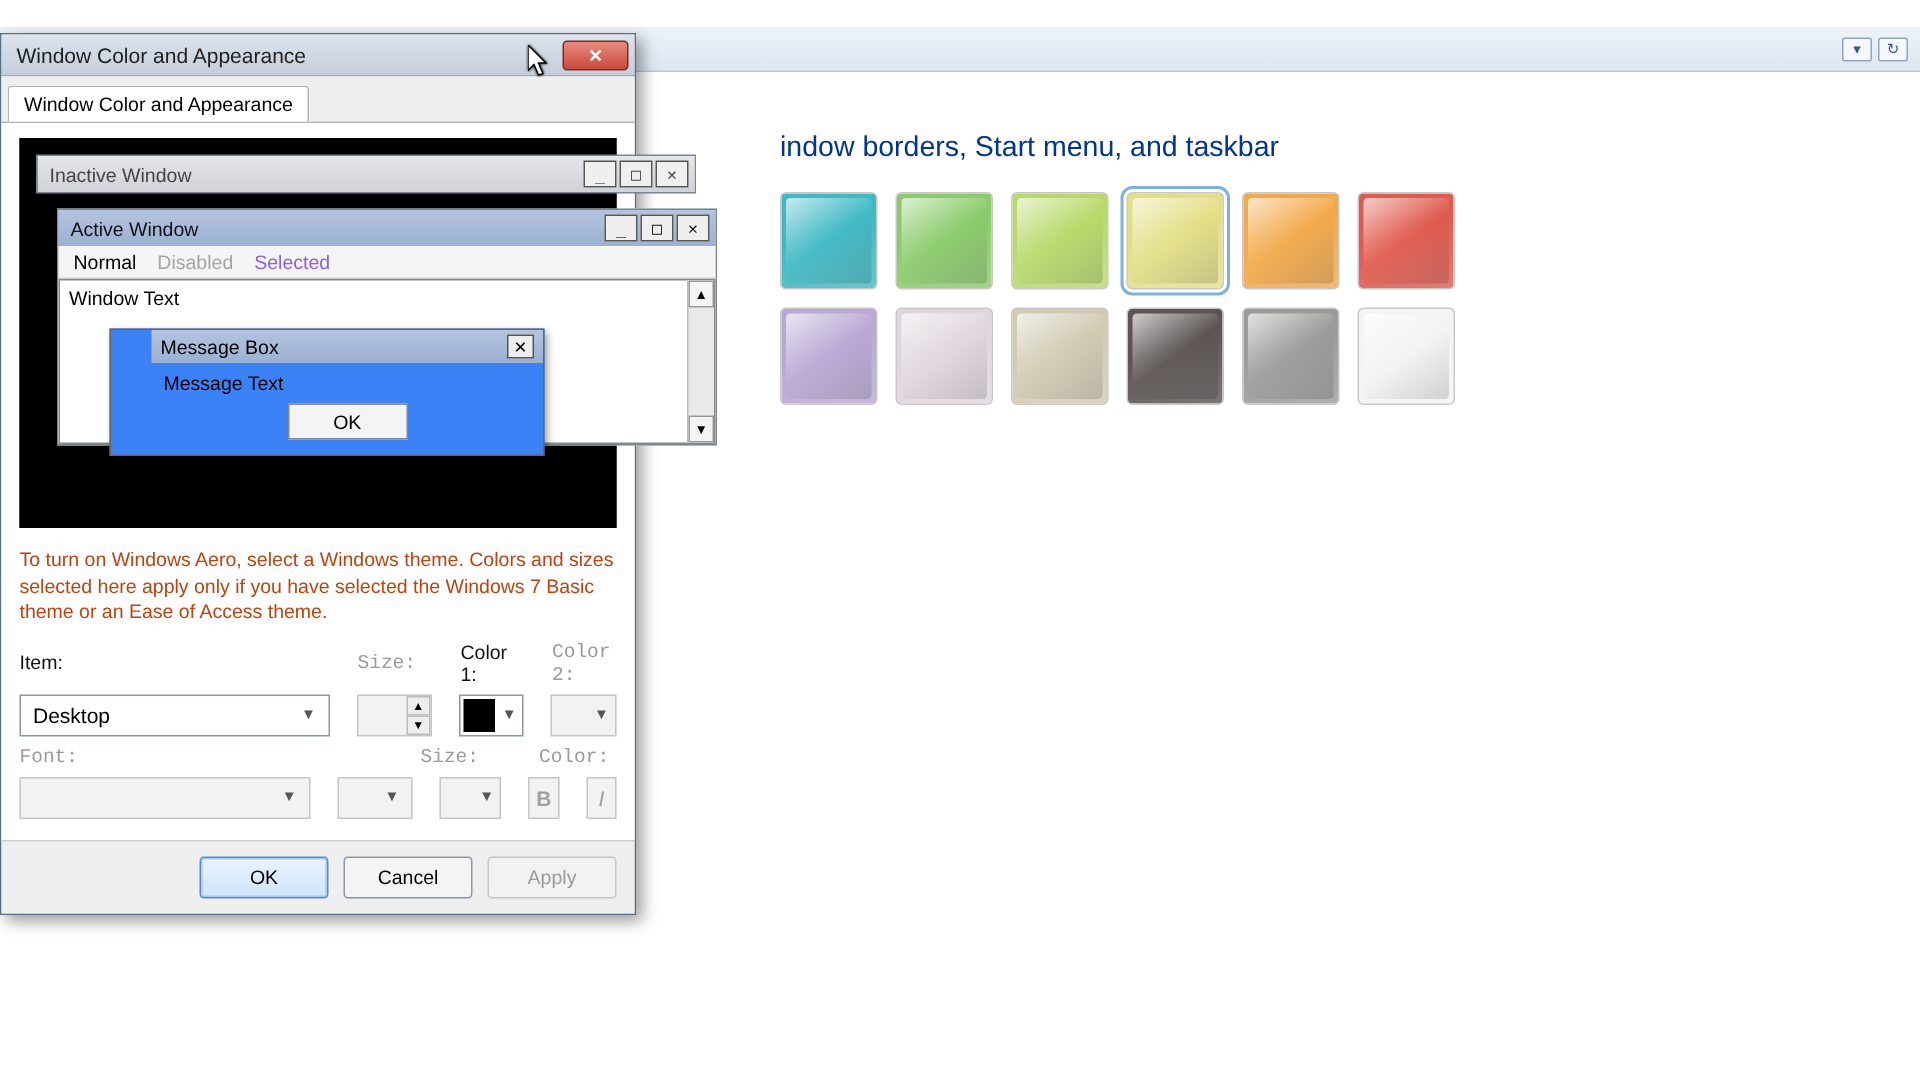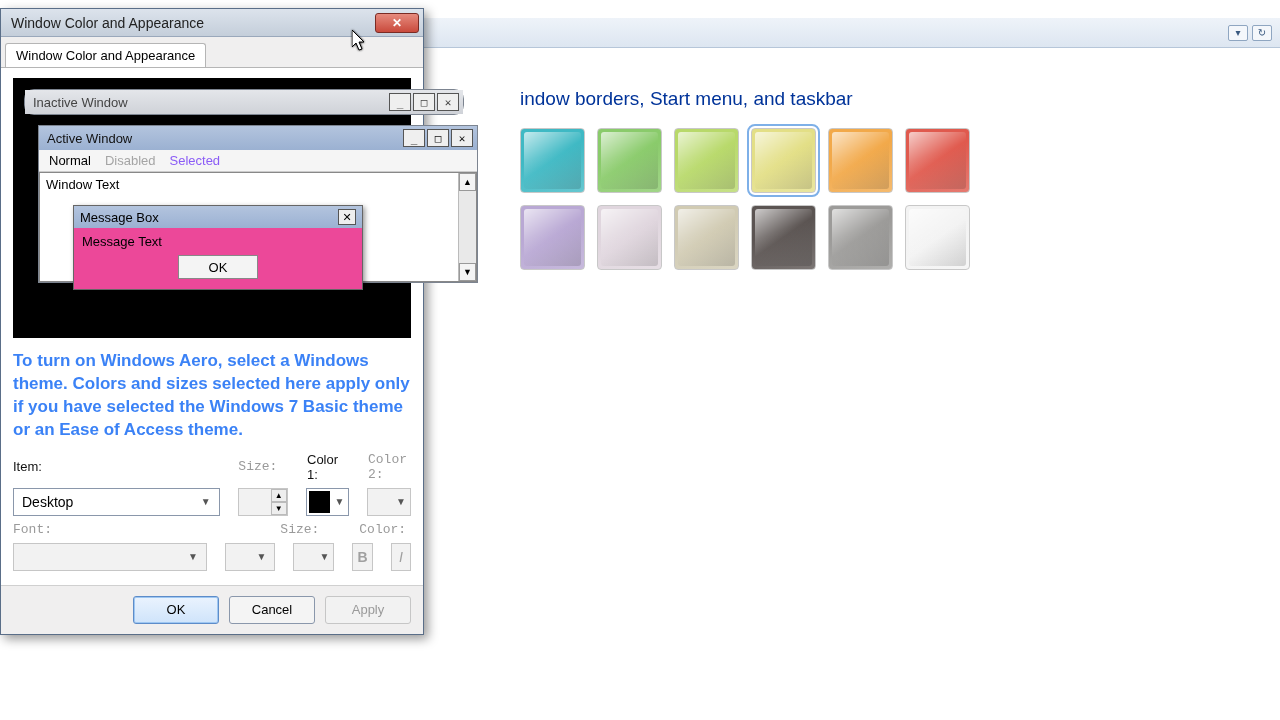--- a/index.html
+++ b/index.html
@@ -12,52 +12,52 @@
 .bgwin-btns { display:flex; gap:4px; }
 .bgwin-btns .wb { width:20px; height:16px; border:1px solid #8fa6c1; background:#f4f7fb; border-radius:2px; display:flex;align-items:center;justify-content:center; font-size:10px; color:#3a5a80;}
 .bgwin-body { background:#fff; padding:20px 20px 20px 40px; }
 .bgwin-heading { color:#003399; font-size:19px; margin:20px 0 18px 480px; font-weight:400; }
 .swatches { margin-left:480px; display:flex; flex-wrap:wrap; gap:12px; width:520px; }
 .swatch { width:65px; height:65px; border:1px solid #c8c8c8; border-radius:4px; position:relative; cursor:pointer; }
 .swatch.sel { outline:2px solid #7eb0e8; outline-offset:2px; background-clip:padding-box; }
 .swatch::after{content:"";position:absolute;inset:3px;border-radius:3px;background:linear-gradient(145deg,rgba(255,255,255,.7),rgba(255,255,255,0) 50%,rgba(0,0,0,.15));}
 
 
-.dialog { position:absolute; left:0; top:8px; width:424px; background:#ece9d8; border:1px solid #5a6e88; box-shadow:4px 4px 10px rgba(0,0,0,.4); }
+.dialog { position:absolute; left:0; top:22px; width:424px; background:#ece9d8; border:1px solid #5a6e88; box-shadow:4px 4px 10px rgba(0,0,0,.4); }
 .dlg-titlebar { height:28px; background:linear-gradient(#dce3ec,#c4ceda); display:flex; align-items:center; justify-content:space-between; padding:0 4px 0 10px; border-bottom:1px solid #9aa8bb;}
 .dlg-titlebar .t { font-size:14px; color:#222; }
 .dlg-close { width:44px; height:20px; border:1px solid #7a2b24; background:linear-gradient(#e68b7e,#c94a3c); border-radius:3px; display:flex;align-items:center;justify-content:center; color:#fff; font-weight:bold; font-size:12px; cursor:pointer;}
 .dlg-body { background:#f0efef; padding:0; }
 
 .tabstrip { background:#f0efef; padding:6px 0 0 4px; }
 .tab { display:inline-block; background:#fff; border:1px solid #b5b5b5; border-bottom:none; padding:4px 10px; font-size:13px; border-radius:3px 3px 0 0;}
 .panel { background:#fff; border-top:1px solid #b5b5b5; margin:0; padding:10px 12px 14px 12px; }
 
 .preview { background:#000; border:1px solid #000; padding:10px; height:260px; position:relative; }
 .win { background:#e7e8ea; border:1px solid #7c8490; position:relative; }
 .win .tbar { height:24px; display:flex; align-items:center; justify-content:space-between; padding:0 4px 0 8px; font-size:13px;}
 .win .tbar.inactive { background:linear-gradient(#e4e6ea,#cfd2d8); color:#444;}
 .win .tbar.active { background:linear-gradient(#b3c4de,#9bb1d2); color:#111;}
 .win .wctrls { display:flex; gap:2px; }
 .wctrls .c { width:22px; height:18px; border:1px solid #555; background:#efefef; display:flex;align-items:center;justify-content:center; font-size:11px; font-family:monospace;}
-.inactive-win { width:440px;border-radius:10px; }
+.inactive-win { width:440px; }
 .active-win { position:absolute; left:24px; top:46px; width:440px; }
 .menu { background:#f5f5f5; display:flex; gap:14px; padding:3px 10px; font-size:13px; border-bottom:1px solid #ccc;}
 .menu .dis { color:#a4a4a4; }
 .menu .sel { color:#8b5cf6; }
 .textarea { background:#fff; border:1px solid #888; padding:4px 6px; font-size:13px; position:relative; height:110px;}
 .scroll { position:absolute; right:0; top:0; bottom:0; width:18px; background:#e9e9e9; border-left:1px solid #bbb; display:flex;flex-direction:column;justify-content:space-between;}
 .scroll .arr{height:18px;border:1px solid #999;background:#f4f4f4;display:flex;align-items:center;justify-content:center;font-size:9px;}
-.msgbox { position:absolute; left:34px; bottom:-8px; width:290px; background:#ec4899; border:1px solid #666; box-shadow:2px 2px 5px rgba(0,0,0,.4);}
+.msgbox { position:absolute; left:34px; bottom:-8px; width:290px; background:#3b82f6; border:1px solid #666; box-shadow:2px 2px 5px rgba(0,0,0,.4);padding-left:27px;}
 .msgbox .mtitle{background:linear-gradient(#b3c4de,#9bb1d2);padding:3px 6px;font-size:13px;display:flex;justify-content:space-between;align-items:center;}
 .msgbox .mtitle .x{width:18px;height:16px;border:1px solid #555;background:#eee;display:flex;align-items:center;justify-content:center;font-size:11px;}
 .msgbox .mbody{padding:6px 8px 10px 8px;font-size:13px;}
 .msgbox .mbtn{display:block;margin:6px auto 0;width:80px;height:24px;border:1px solid #888;background:#f4f4f4;font-size:13px;}
 
-.desc { font-size:17px; color:#3b82f6; margin:12px 0 10px 0; line-height:1.35;font-weight:bold; }
+.desc { font-size:13px; color:#c2410c; margin:12px 0 10px 0; line-height:1.35; }
 
 .row { display:flex; align-items:center; gap:18px; margin-top:6px; }
 .lbl { font-size:13px; color:#111; width:auto; }
 .lbl.dis { color:#9a9a9a;font-family:Liberation Mono, monospace; }
 .combo { height:28px; border:1px solid #8a97ab; background:#fff; display:flex; align-items:center; justify-content:space-between; padding:0 4px 0 8px; font-size:14px; }
 .combo.dis { background:#f2f2f2; color:#a0a0a0; border-color:#c6c6c6; }
 .combo .dd { width:18px; text-align:center; color:#555; font-size:10px;}
 .spin { width:66px; height:28px; border:1px solid #c6c6c6; background:#f2f2f2; position:relative;}
 .spin .sbtn{position:absolute;right:0;width:16px;height:13px;border:1px solid #bbb;background:#eee;font-size:8px;display:flex;align-items:center;justify-content:center;}
 .colorbtn { width:56px; height:28px; border:1px solid #8a97ab; background:#fff; display:flex; align-items:center; padding:2px; gap:2px;}

